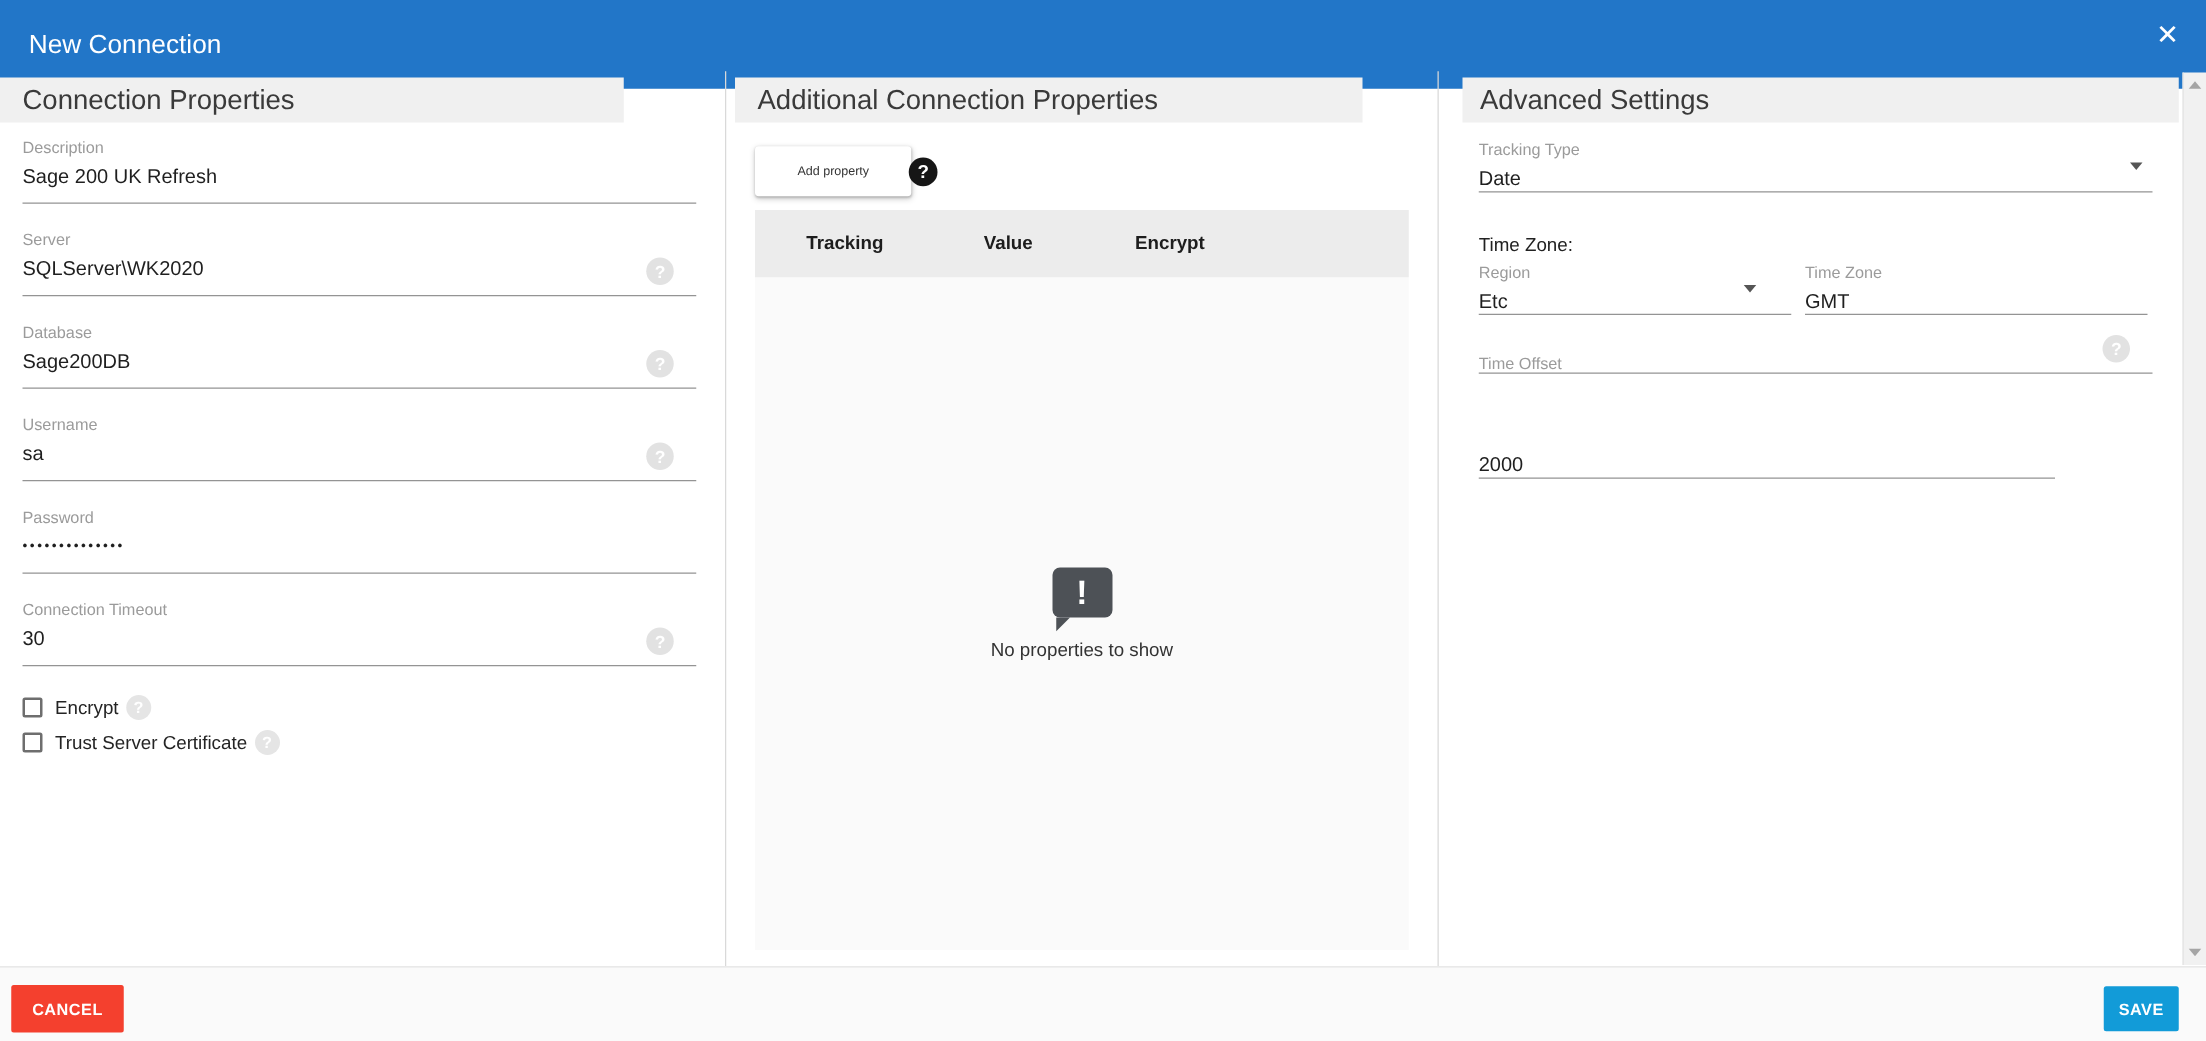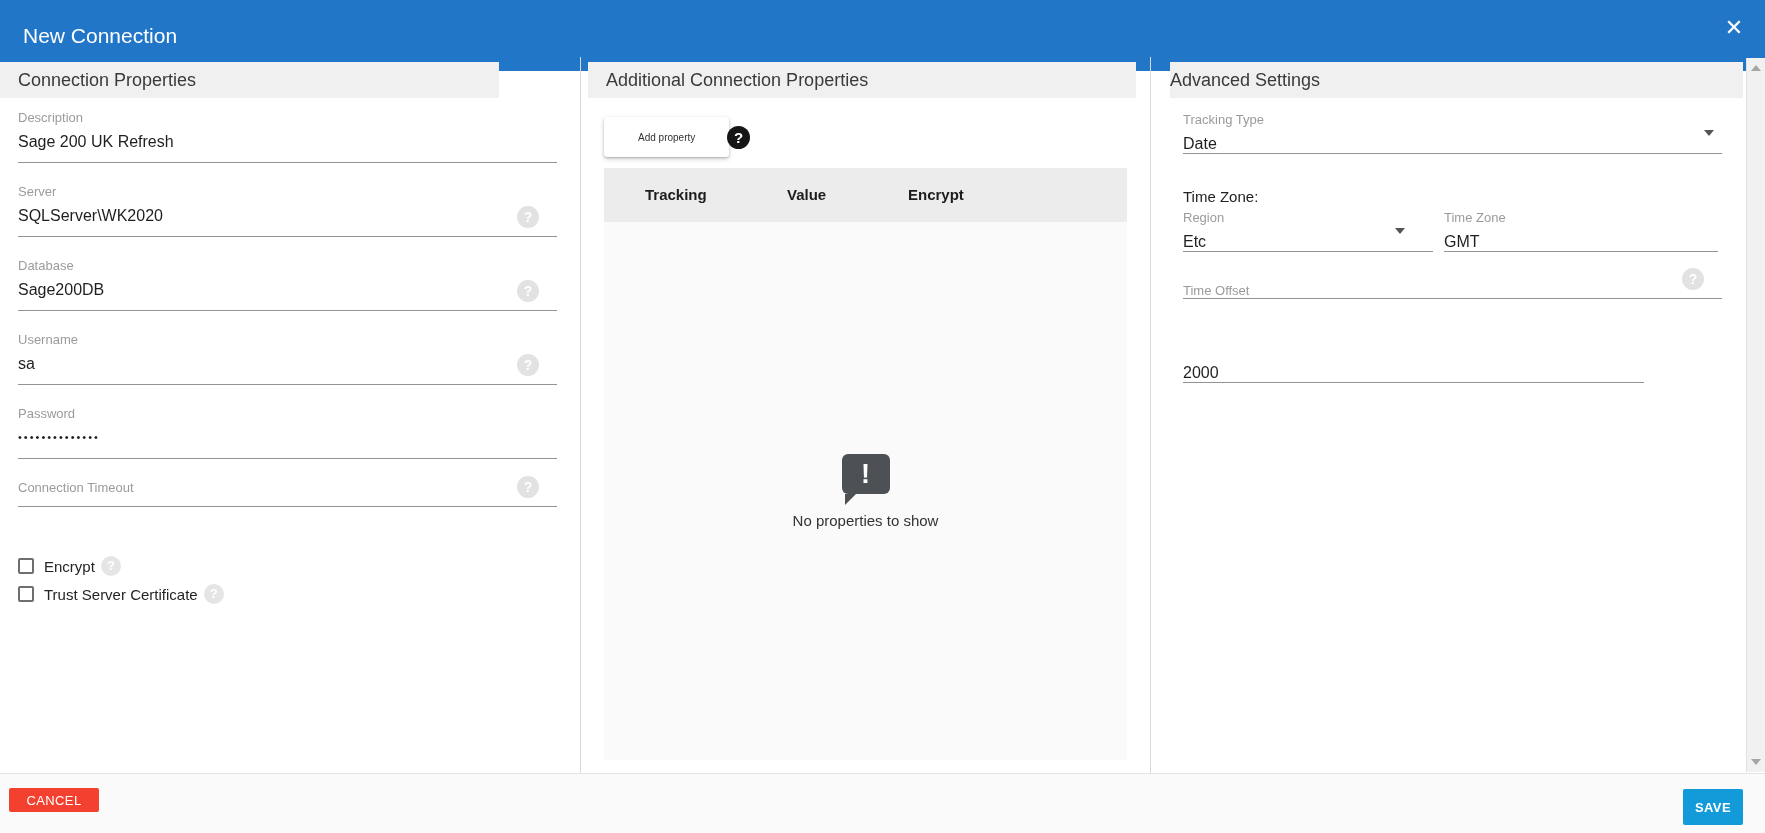--- a/index.html
+++ b/index.html
@@ -9,24 +9,24 @@
     font-family:"Liberation Sans", sans-serif; background:#ffffff;
   }
 
   
   .titlebar { position:absolute; left:0; top:0; width:1765px; height:71px; background:#2276c8; display:flex; align-items:center; }
   .titlebar-title { color:#fff; font-size:21px; margin-left:23px; }
   .close-btn { position:absolute; right:16px; top:13px; width:30px; height:30px; color:#fff; font-size:22px; line-height:30px; text-align:center; cursor:pointer; }
 
   
   .v-divider { position:absolute; top:57px; height:716px; width:1px; background:#d9d9d9; }
-  .section-band { position:absolute; top:62px; height:36px; background:#f0f0f0; display:flex; align-items:center; font-size:18px; color:#3a3a3a; }
+  .section-band { position:absolute; top:62px; height:36px; background:#f0f0f0; display:flex; align-items:center; font-size:22px; color:#3a3a3a; }
   #band-left  { left:0;      width:499px; padding-left:18px; }
-  #band-mid   { left:588px;  width:548px; padding-left:18px;text-align:center; }
-  #band-right { left:1170px; width:573px; }
+  #band-mid   { left:588px;  width:502px; padding-left:18px;text-align:center; }
+  #band-right { left:1170px; width:573px; padding-left:14px; }
 
   
   .fields-left { position:absolute; left:18px; top:110px; width:539px; }
   .field { position:relative; border-bottom:1px solid #949494; padding-bottom:11px; margin-bottom:21px; }
   .field-label { font-size:13px; line-height:15px; color:#9b9b9b; }
   .field-value { font-size:16px; line-height:19px; color:#1f1f1f; margin-top:7px; white-space:pre; }
   .field-value.masked { font-size:11px; letter-spacing:2px; line-height:19px; }
   .help-icon { position:absolute; right:18px; bottom:8px; width:22px; height:22px; border-radius:50%; background:#e2e2e2; color:#fff; font-size:14px; font-weight:bold; text-align:center; line-height:22px; }
 
   .checks { position:absolute; left:18px; top:556px; }
@@ -59,22 +59,22 @@
   .tz-group-label { position:absolute; left:1183px; top:188px; font-size:15px; color:#222; }
 
   
   .scrollbar { position:absolute; left:1746px; top:58px; width:19px; height:714px; background:#f1f1f1; border-left:1px solid #e2e2e2;
                display:flex; flex-direction:column; justify-content:space-between; align-items:center; padding:7px 0; }
   .sb-arrow-up { width:0; height:0; border-left:5px solid transparent; border-right:5px solid transparent; border-bottom:6px solid #a5a5a5; cursor:pointer; }
   .sb-arrow-down { width:0; height:0; border-left:5px solid transparent; border-right:5px solid transparent; border-top:6px solid #a5a5a5; cursor:pointer; }
 
   
   .footer { position:absolute; left:0; top:773px; width:1765px; height:60px; background:#fafafa; border-top:1px solid #e4e4e4; }
-  .cancel-btn { position:absolute; left:9px; top:14px; width:90px; height:24px; background:#f4402e; color:#fff;
-                font-family:inherit; font-weight:normal; font-size:13px; letter-spacing:.4px; border:none; border-radius:2px; cursor:pointer; }
+  .cancel-btn { position:absolute; left:9px; top:14px; width:90px; height:38px; background:#f4402e; color:#fff;
+                font-family:inherit; font-weight:bold; font-size:13px; letter-spacing:.4px; border:none; border-radius:2px; cursor:pointer; }
   .save-btn { position:absolute; right:22px; top:15px; width:60px; height:36px; background:#129bd8; color:#fff;
               font-family:inherit; font-weight:bold; font-size:13px; letter-spacing:.4px; border:none; border-radius:2px; cursor:pointer; }
 </style>
 </head>
 <body>
 
 <div class="titlebar">
   <span class="titlebar-title">New Connection</span>
   <span class="close-btn">✕</span>
 </div>
@@ -111,20 +111,21 @@
     <div class="help-icon">?</div>
   </div>
 
   <div class="field">
     <div class="field-label">Password</div>
     <div class="field-value masked">••••••••••••••</div>
   </div>
 
   <div class="field">
     <div class="field-label">Connection Timeout</div>
+    <div class="field-value">30</div>
     <div class="help-icon">?</div>
   </div>
 
 </div>
 
 <div class="checks">
   <div class="check-row">
     <div class="checkbox"></div>
     <span class="check-label">Encrypt</span>
     <span class="check-help">?</span>

